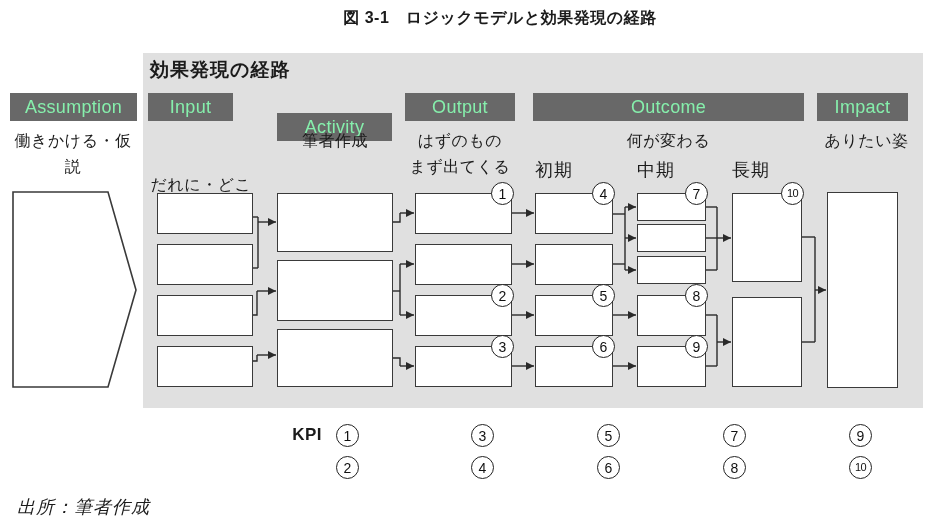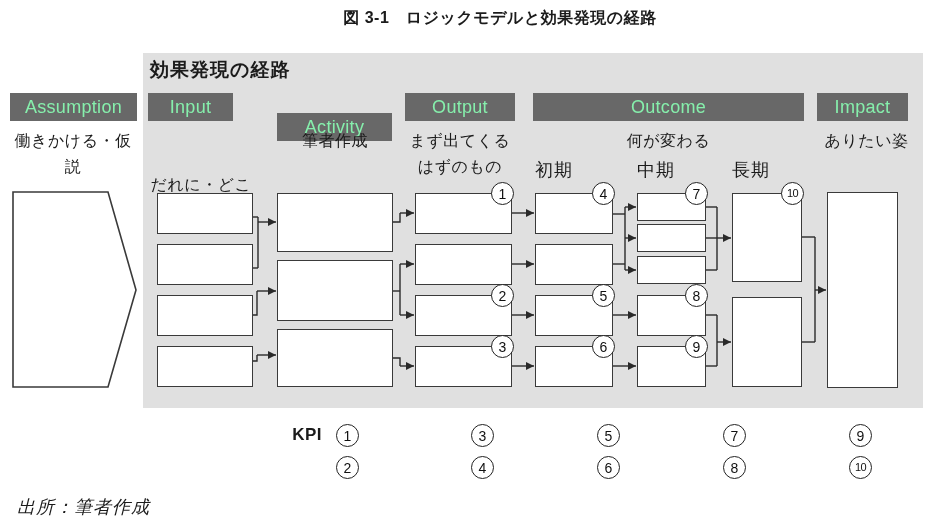--- a/index.html
+++ b/index.html
@@ -63,22 +63,22 @@
   <div class="abs bar" style="left:405px;top:93px;width:110px;">Output</div>
   <div class="abs bar" style="left:533px;top:93px;width:271px;">Outcome</div>
   <div class="abs bar" style="left:817px;top:93px;width:91px;">Impact</div>
 
   <div class="abs sub" style="left:8px;top:128px;width:130px;">働きかける・仮説</div>
   <div class="abs sub" style="left:145px;top:128px;width:112px;margin-top:44px;">だれに・どこに</div>
   <div class="abs sub" style="left:277px;top:128px;width:116px;">
     <span style="display:block;">筆者作成</span>
   </div>
   <div class="abs sub" style="left:403px;top:128px;width:114px;">
+    <span style="display:block;">はずのもの</span>
     <span style="display:block;">まず出てくる</span>
-    <span style="display:block;">はずのもの</span>
   </div>
   <div class="abs sub" style="left:533px;top:128px;width:271px;">何が変わる</div>
   <div class="abs phase" style="left:535px;top:158px;width:78px;">初期</div>
   <div class="abs phase" style="left:637px;top:158px;width:69px;">中期</div>
   <div class="abs phase" style="left:732px;top:158px;width:70px;">長期</div>
   <div class="abs sub" style="left:810px;top:128px;width:113px;">ありたい姿</div>
 
   <svg class="abs connectors" width="940" height="525" viewBox="0 0 940 525">
     <defs>
       <marker id="ah" viewBox="0 0 8 8" refX="8" refY="4" markerWidth="8" markerHeight="8" orient="auto" markerUnits="userSpaceOnUse">

